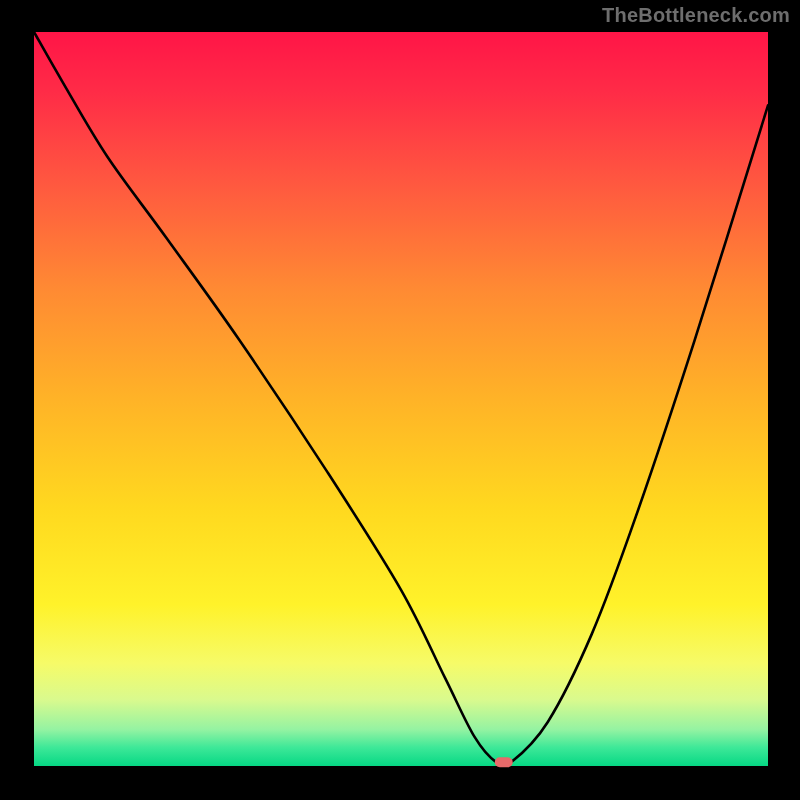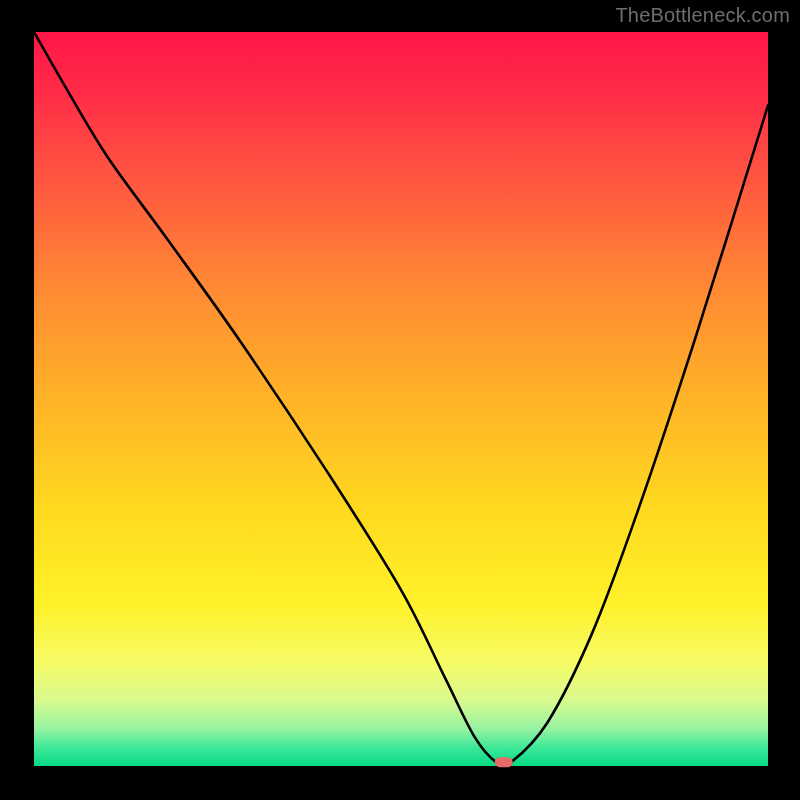--- a/index.html
+++ b/index.html
@@ -18,21 +18,21 @@
     width: 800px;
     height: 800px;
     background: #000;
   }
   .watermark {
     position: absolute;
     top: 4px;
     right: 10px;
     color: #6e6e6e;
     font-size: 20px;
-    font-weight: 400;
+    font-weight: 700;
     letter-spacing: 0.2px;
   }
   svg {
     display: block;
   }
 </style>
 </head>
 <body>
 
 <div class="frame">

